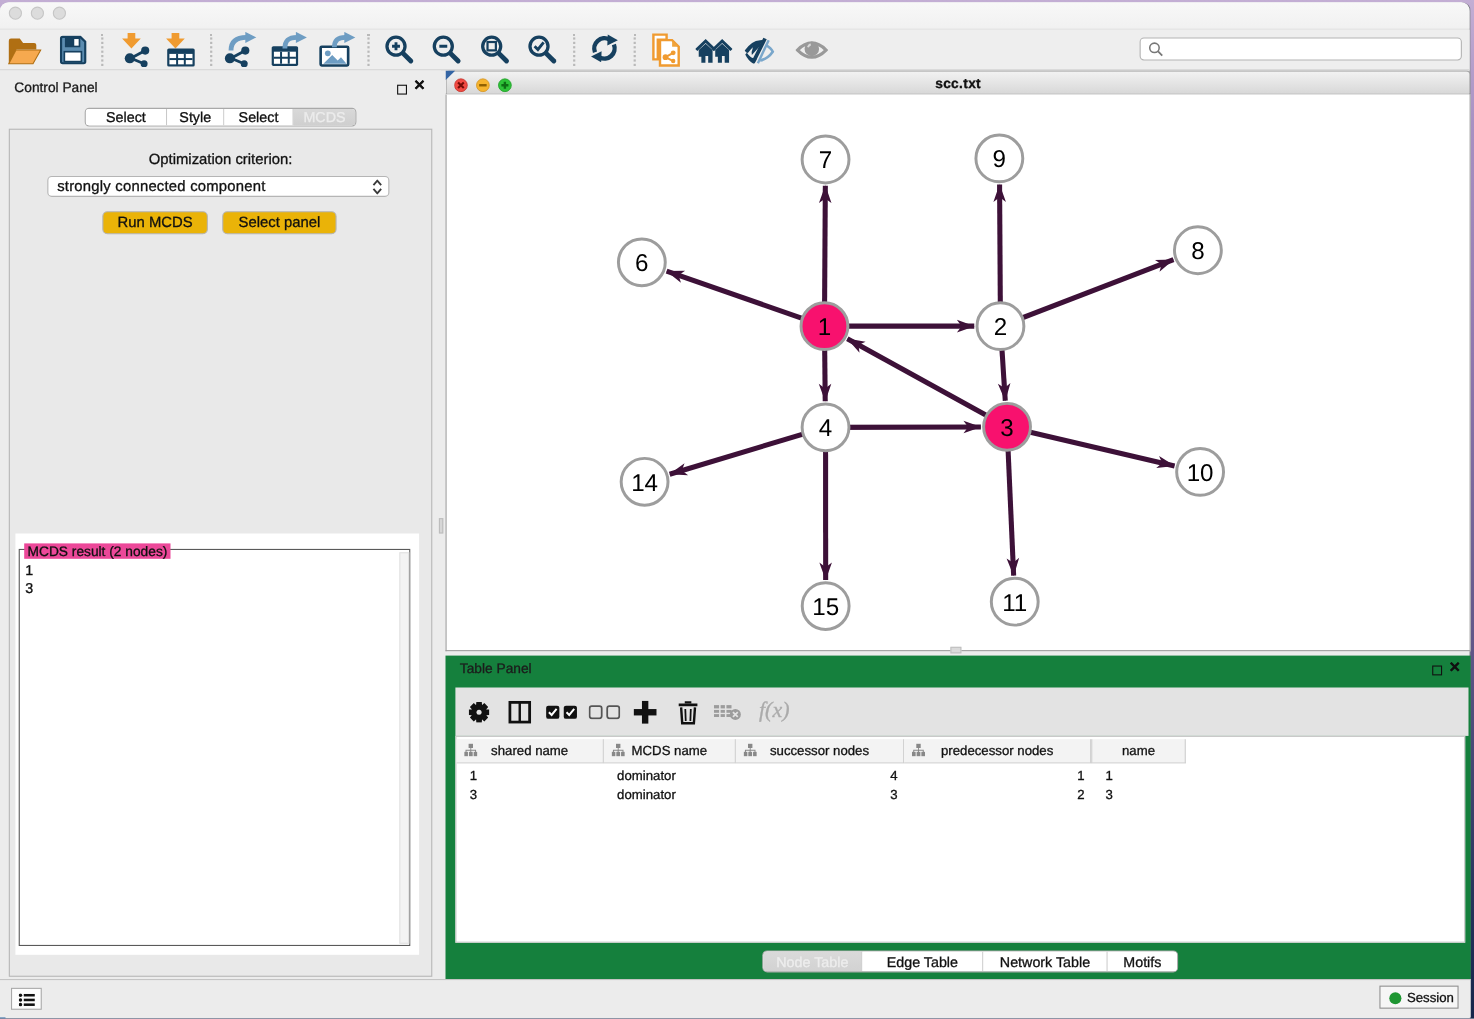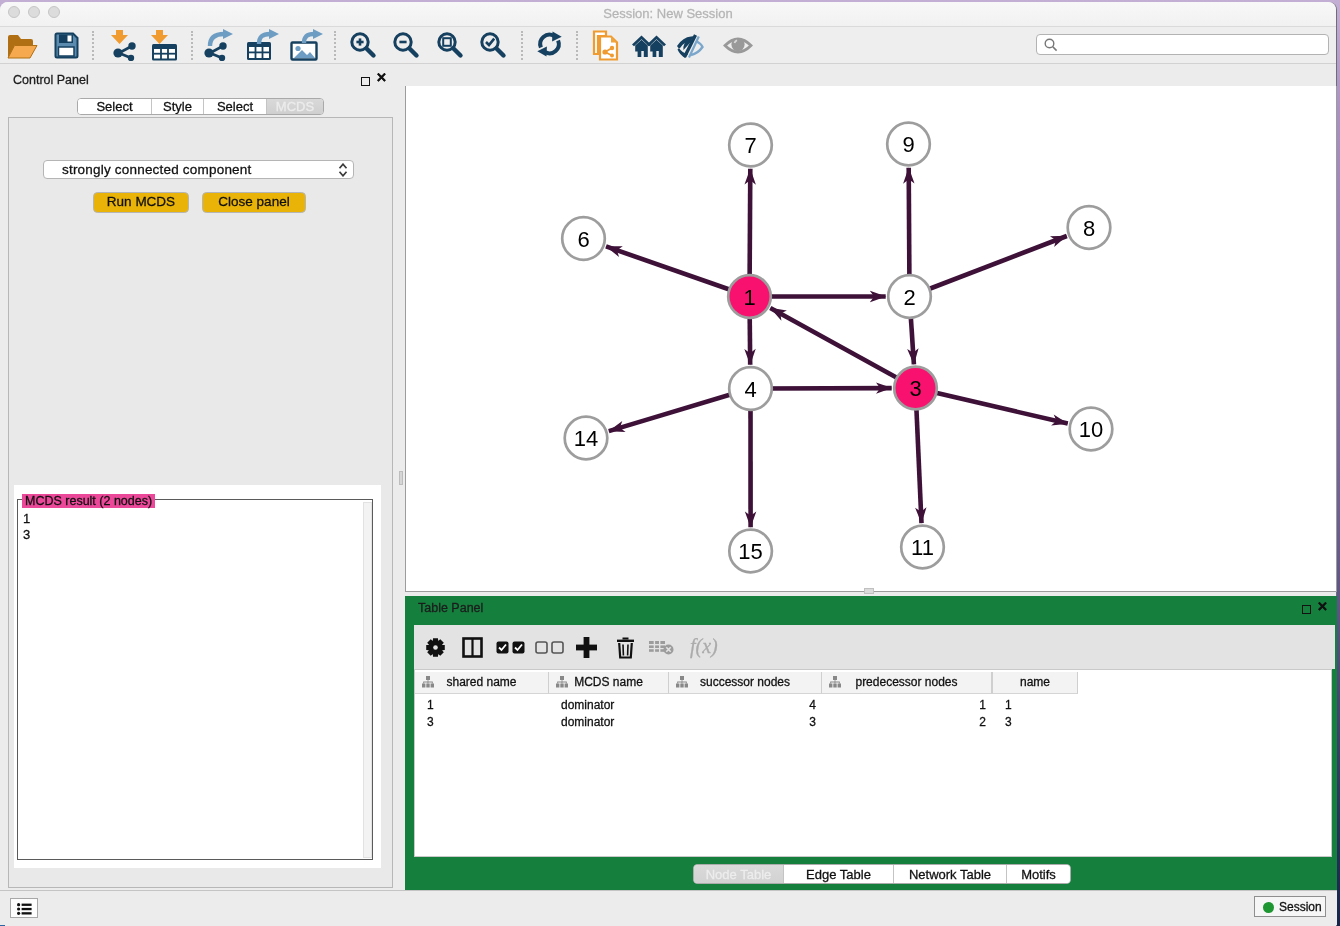--- a/index.html
+++ b/index.html
@@ -41,21 +41,21 @@
   .tabs { position:absolute; top:34px; left:77px; height:17px; display:flex;
           border:1px solid #a9a9a9; border-radius:4px; overflow:hidden; background:#fff; }
   .tab { font-size:13px; color:#111; text-align:center; line-height:16.5px; background:#fff;
          border-right:1px solid #c4c4c4; }
   .tab.sel { background:linear-gradient(#d9d9d9,#cfcfcf); color:#ececec; border-right:none; }
   .cp-body { position:absolute; left:8px; top:53px; width:385px; height:771px;
          background:#e9e9e9; border:1px solid #b7b7b7; }
   .opt-label { position:absolute; top:20px; width:100%; text-align:center; font-size:13.5px; color:#111; }
   .dropdown { position:absolute; left:35px; top:43px; width:311px; height:19px; background:#fff;
          border:1px solid #b5b5b5; border-radius:4px; font-size:13.5px; color:#111;
-         line-height:17px; padding-left:18px; letter-spacing:0.2px; }
+         line-height:17px; padding-left:8px; letter-spacing:0.2px; }
   .btn { position:absolute; top:75px; height:21px; background:#eab308;
          border:1px solid #b5b5b5; border-radius:4.5px; font-size:13.5px; color:#111;
          text-align:center; line-height:18px; }
   .resultwrap { position:absolute; left:6px; top:368px; width:367px; height:383px; background:#fff; }
   .fieldset { position:absolute; left:3px; top:14px; width:356px; height:361px;
          border:1px solid #5a5a5a; }
   .legend { position:absolute; left:4px; top:-6px; background:#ec4899; padding:0 3px;
          font-size:12.5px; color:#111; }
   .scrollcol { position:absolute; right:9px; top:17px; width:9px; height:356px;
          background:#f3f3f3; border:1px solid #e2e2e2; }
@@ -91,21 +91,20 @@
       background:#ececec; border-top:1px solid #c4c4c4; }
 </style>
 </head>
 <body>
 <div class="win">
 
   <div class="titlebar">
     <div class="tl" style="left:8px"></div>
     <div class="tl" style="left:28px"></div>
     <div class="tl" style="left:48px"></div>
-    <div class="title-text">Session: New Session</div>
   </div>
 
   <div class="toolbar" id="toolbar">
     <div class="tsep" style="left:92px"></div>
     <div class="tsep" style="left:191px"></div>
     <div class="tsep" style="left:334px"></div>
     <div class="tsep" style="left:521px"></div>
     <div class="tsep" style="left:576px"></div>
 
     <svg class="ticon" style="left:7px;top:7px" width="31" height="26" viewBox="0 0 31 26">
@@ -260,39 +259,54 @@
     <div style="position:absolute; left:361px; top:13px; width:9px; height:9px; border:1.5px solid #111;"></div>
     <div style="position:absolute; left:376px; top:6px; font-size:13px; font-weight:bold; color:#111;">✕</div>
     <div class="cp-body"></div>
     <div class="tabs">
       <div class="tab" style="width:74px">Select</div>
       <div class="tab" style="width:52px">Style</div>
       <div class="tab" style="width:63px">Select</div>
       <div class="tab sel" style="width:56px">MCDS</div>
     </div>
     <div style="position:absolute; left:8px; top:53px; width:385px; height:771px;">
+      <div class="opt-label">Optimization criterion:</div>
       <div class="dropdown">strongly connected component
         <svg width="10" height="14" style="position:absolute; right:5px; top:2px" viewBox="0 0 10 14">
           <path d="M1.5,5.2 L5,1.2 L8.5,5.2" stroke="#3a3a3a" stroke-width="1.7" fill="none"></path>
           <path d="M1.5,8.8 L5,12.8 L8.5,8.8" stroke="#3a3a3a" stroke-width="1.7" fill="none"></path>
         </svg>
       </div>
       <div class="btn" style="left:85px; width:96px;">Run MCDS</div>
-      <div class="btn" style="left:194px; width:104px;">Close panel</div>
+      <div class="btn" style="left:194px; width:104px;">Select panel</div>
       <div class="resultwrap">
         <div class="fieldset">
           <div class="legend">MCDS result (2 nodes)</div>
           <div style="position:absolute; left:5px; top:11px; font-size:13px; color:#111; line-height:16px;">1<br>3</div>
         </div>
         <div class="scrollcol"></div>
       </div>
     </div>
   </div>
 
   <div class="netframe">
+    <div class="net-titlebar">
+      <svg style="position:absolute;left:-1px;top:-1px" width="9" height="9" viewBox="0 0 9 9">
+          <path d="M0,0 L9,0 L0,9 Z" fill="#3465a4"></path>
+        </svg>
+      <div class="net-title">scc.txt</div>
+      <svg style="position:absolute;left:7px;top:6px" width="53" height="13" viewBox="0 0 53 13">
+        <circle cx="6" cy="6.5" r="5.8" fill="#f14a42" stroke="#c63a33" stroke-width="0.8"></circle>
+        <path d="M3.4,3.9 L8.6,9.1 M8.6,3.9 L3.4,9.1" stroke="#750b06" stroke-width="1.9"></path>
+        <circle cx="26" cy="6.5" r="5.8" fill="#f6b42e" stroke="#d6982b" stroke-width="0.8"></circle>
+        <rect x="22.6" y="5.4" width="6.8" height="2.2" fill="#8f5f02"></rect>
+        <circle cx="46" cy="6.5" r="5.8" fill="#2ec338" stroke="#27a32e" stroke-width="0.8"></circle>
+        <path d="M42.8,5.4 h2.1 v-2.1 h2.2 v2.1 h2.1 v2.2 h-2.1 v2.1 h-2.2 v-2.1 h-2.1 z" fill="#0d6e14"></path>
+      </svg>
+    </div>
     <div class="net-canvas">
       <svg id="graph" width="930" height="505" viewBox="406 87 930 505" style="position:absolute;left:0;top:0;">
 <defs>
             <marker id="ah" viewBox="0 0 14 10" refX="13.3" refY="5" markerWidth="3.7" markerHeight="2.95" orient="auto">
               <path d="M13.6,5 L0.3,0.3 L3.8,5 L0.3,9.7 Z" fill="#3d1138"></path>
             </marker>
           </defs>
 <line x1="749.5" y1="297.5" x2="750.3" y2="169.8" stroke="#3d1138" stroke-width="4.6" marker-end="url(#ah)"></line>
 <line x1="749.5" y1="297.5" x2="606.0" y2="247.4" stroke="#3d1138" stroke-width="4.6" marker-end="url(#ah)"></line>
 <line x1="749.5" y1="297.5" x2="885.7" y2="297.5" stroke="#3d1138" stroke-width="4.6" marker-end="url(#ah)"></line>

